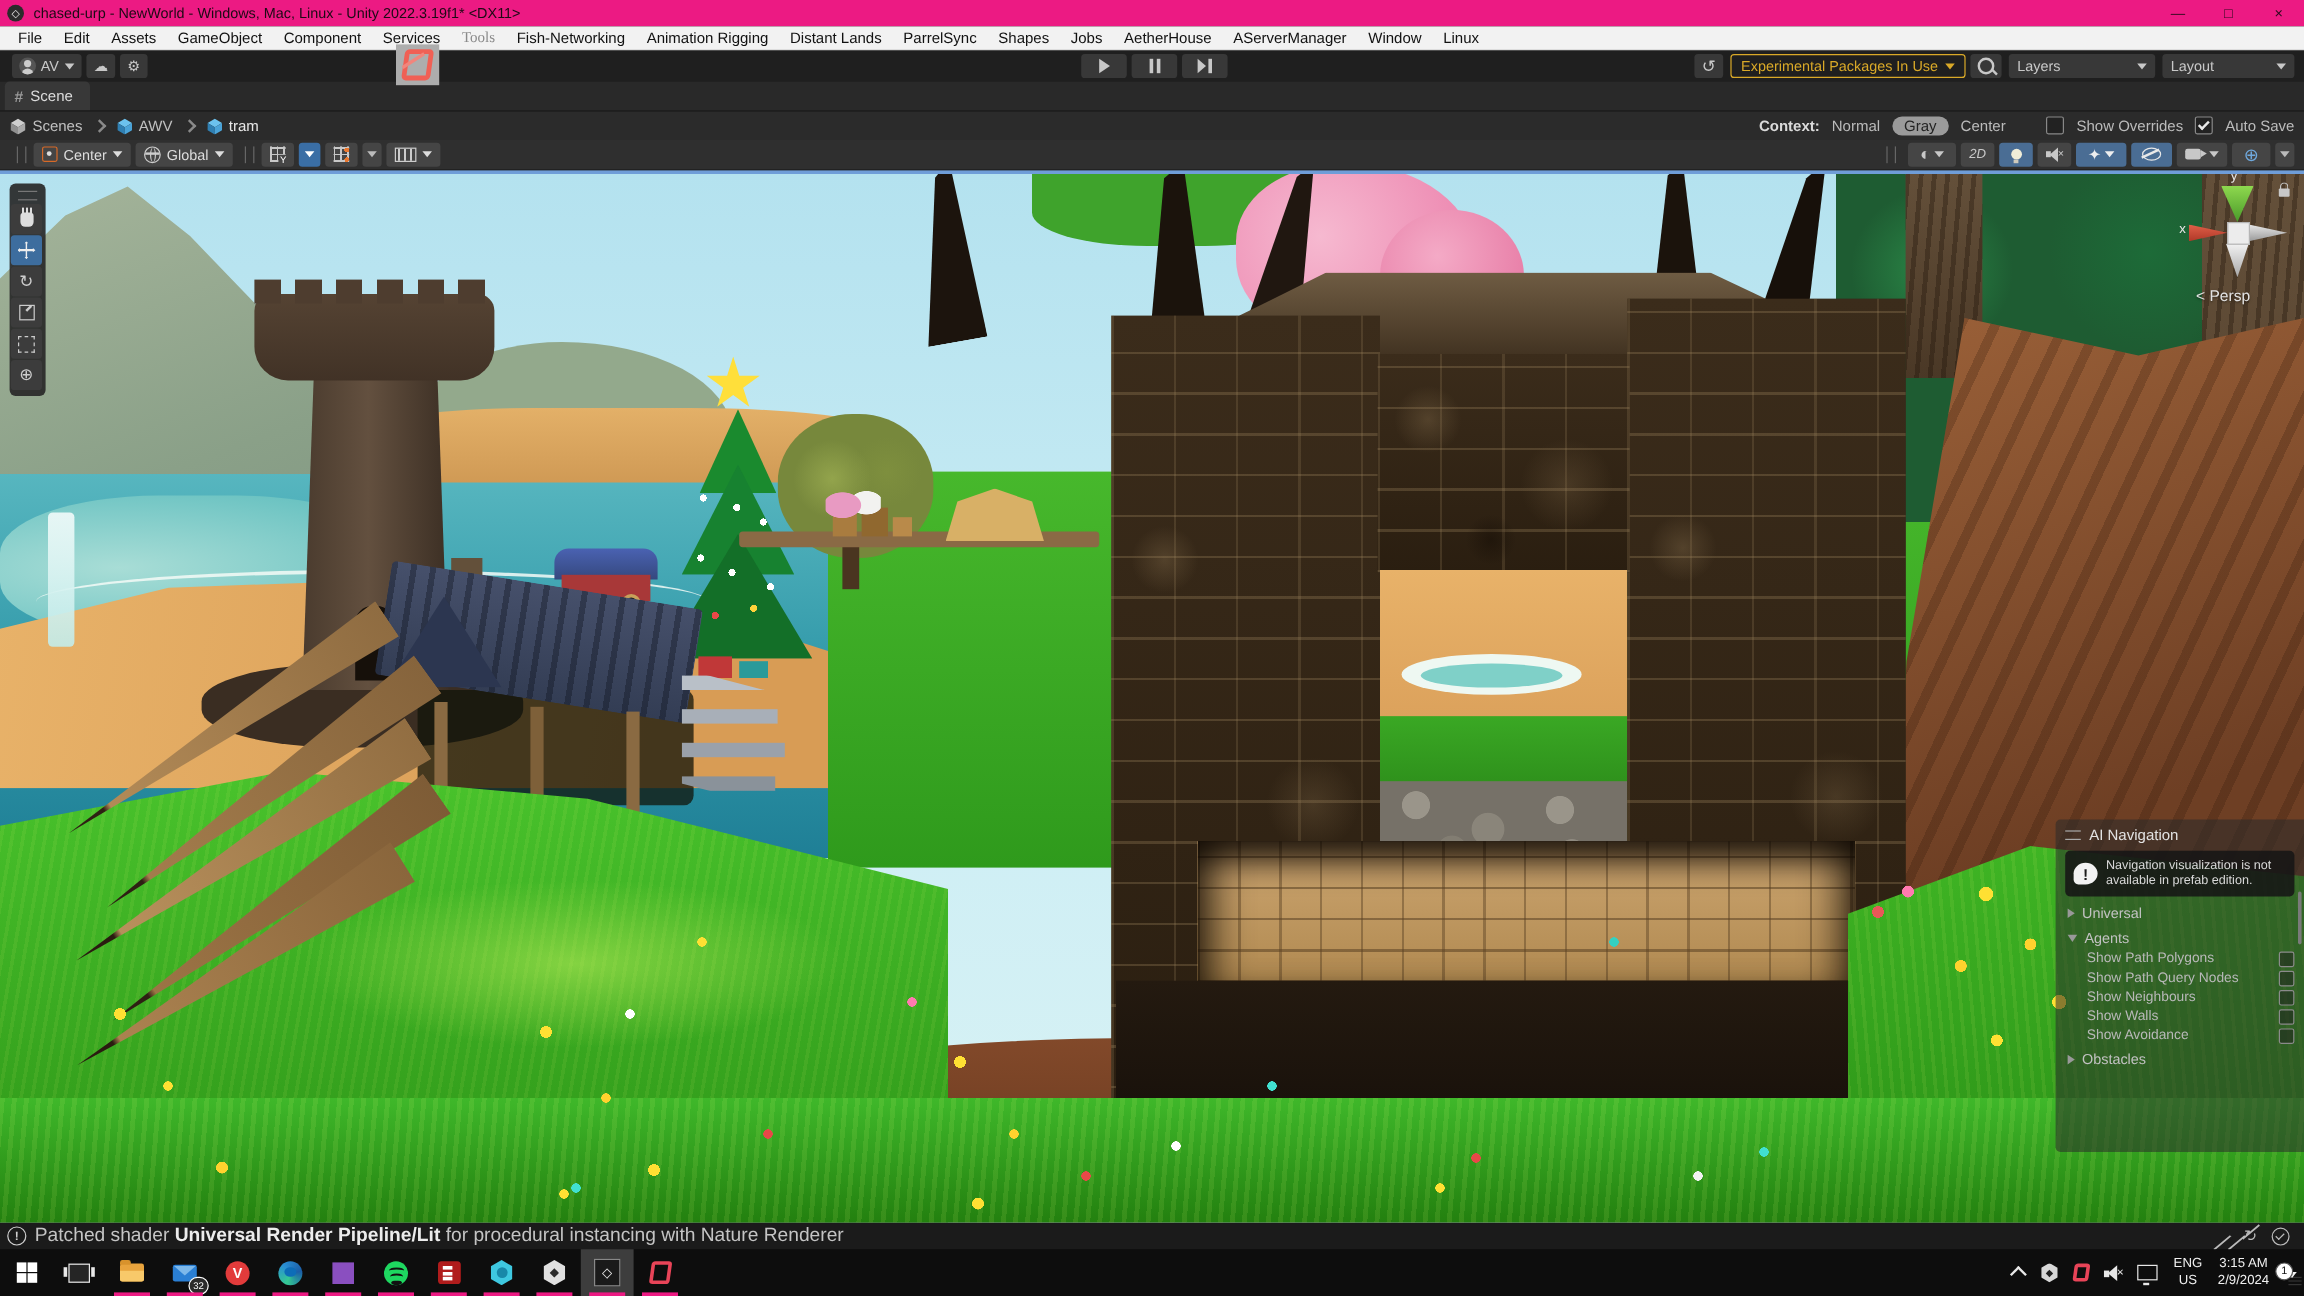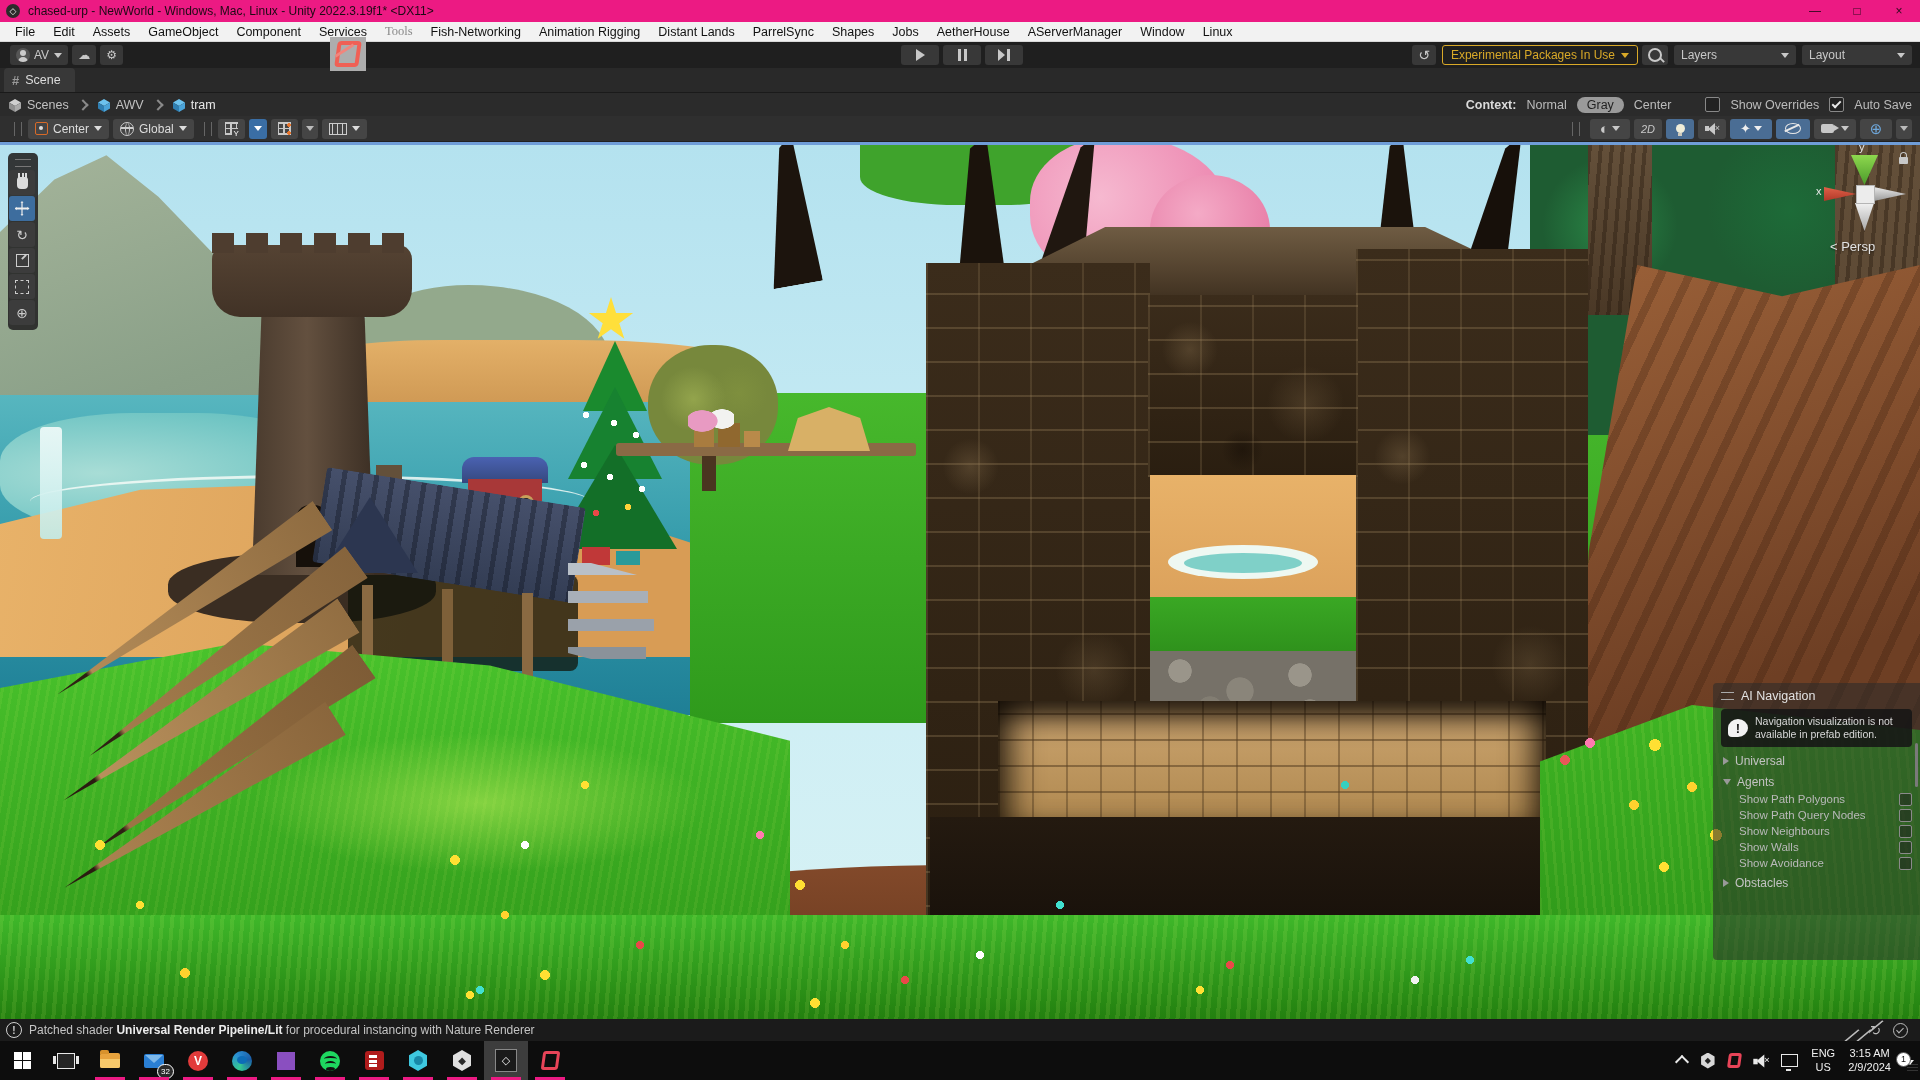--- a/index.html
+++ b/index.html
@@ -132,21 +132,21 @@
   .fold{display:flex;align-items:center;gap:6px;font-size:12px;color:#c2c2c2;padding:5px 10px 2px 10px;}
   .tri-r{width:0;height:0;border-top:4px solid transparent;border-bottom:4px solid transparent;border-left:6px solid #999;}
   .tri-d{width:0;height:0;border-left:4px solid transparent;border-right:4px solid transparent;border-top:6px solid #999;}
   .navitem{display:flex;align-items:center;font-size:11.5px;color:#b8b8b8;padding:1.5px 8px 1.5px 26px;}
   .navitem .ncb{margin-left:auto;width:11px;height:11px;border:1px solid #8a8a8a;background:rgba(30,30,30,.5);border-radius:2px;}
   .ainav .sbar{position:absolute;right:2px;top:60px;width:3px;height:44px;background:#7a7a7a;border-radius:2px;}
   
   .statusbar{left:0;top:1019px;width:1920px;height:22px;background:#1b1b1b;display:flex;align-items:center;padding:0 6px;box-sizing:border-box;}
   .stico{width:14px;height:14px;border:1.5px solid #d0d0d0;border-radius:50%;color:#d0d0d0;font-size:10px;font-weight:bold;
     display:flex;align-items:center;justify-content:center;margin-right:7px;}
-  .sttxt{font-size:12px;color:#c4c4c4;}
+  .sttxt{font-size:16px;color:#c4c4c4;}
   .sttxt b{color:#ececec;}
   .st-right{margin-left:auto;display:flex;align-items:center;gap:12px;padding-right:6px;}
   .strike{position:relative;}
   .strike::after{content:'';position:absolute;left:-2px;top:6px;width:18px;height:2px;background:#1b1b1b;box-shadow:0 -1.5px #bbb;transform:rotate(-40deg);}
   .i-bugs{width:12px;height:14px;background:#bbb;border-radius:50%/60% 60% 45% 45%;}
   .i-db{width:13px;height:13px;background:repeating-linear-gradient(0deg,#bbb 0 3px,transparent 3px 5px);border-radius:3px;}
   .i-syn{color:#bbb;font-size:13px;line-height:13px;}
   .i-ok{width:13px;height:13px;border:1.5px solid #bbb;border-radius:50%;position:relative;}
   .i-ok::after{content:'';position:absolute;left:4px;top:2px;width:3px;height:6px;border-right:1.5px solid #bbb;border-bottom:1.5px solid #bbb;transform:rotate(45deg);}
   

